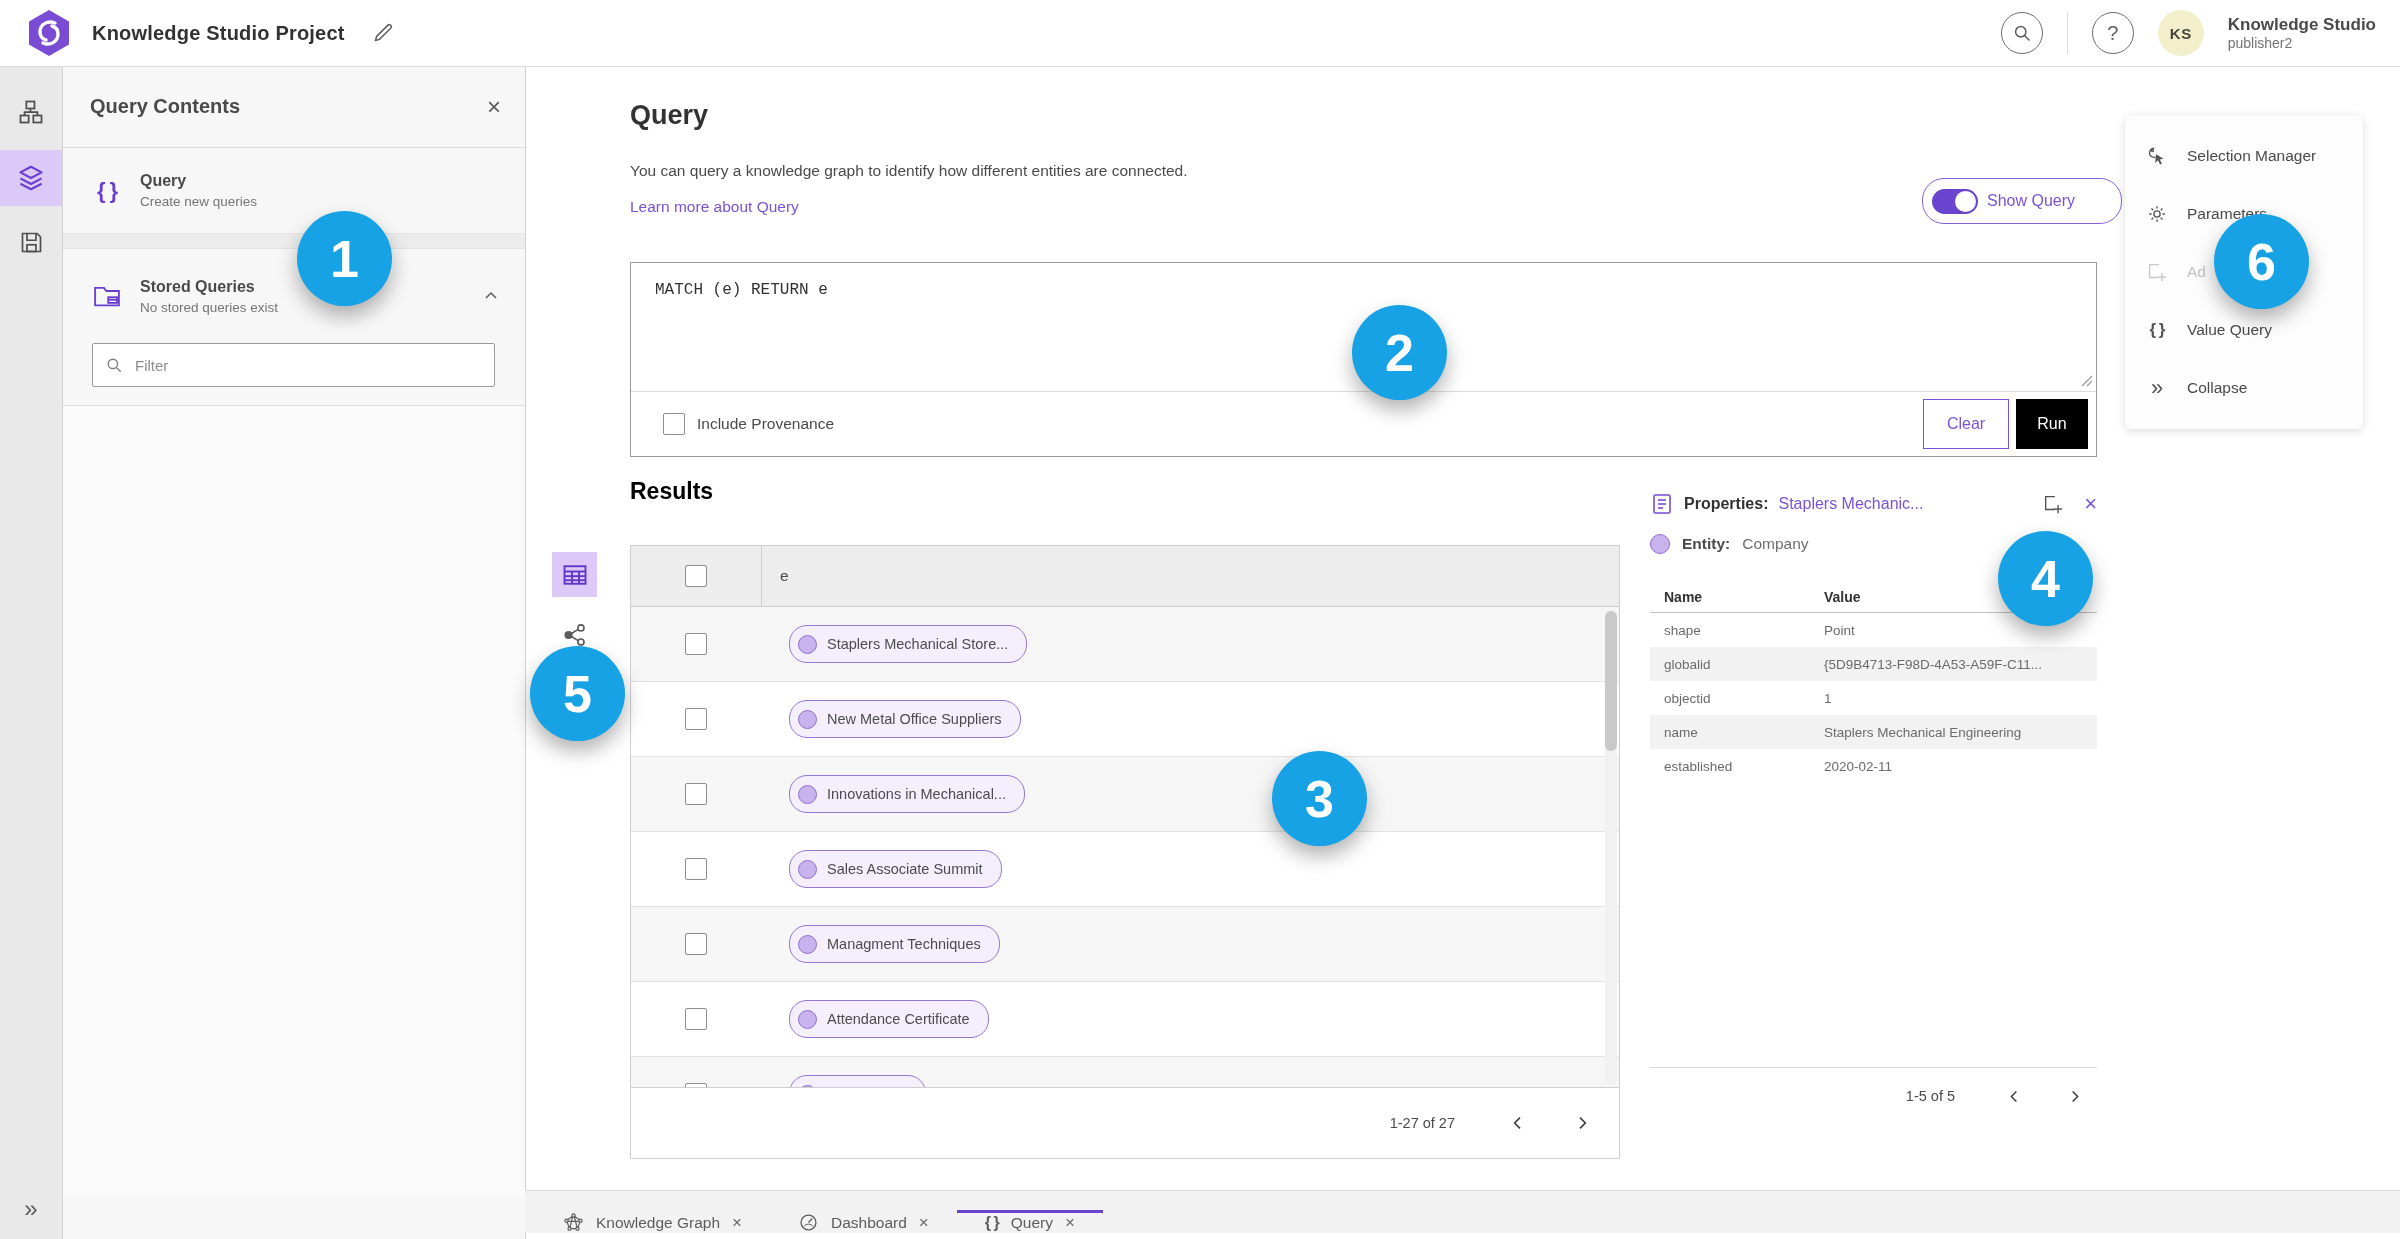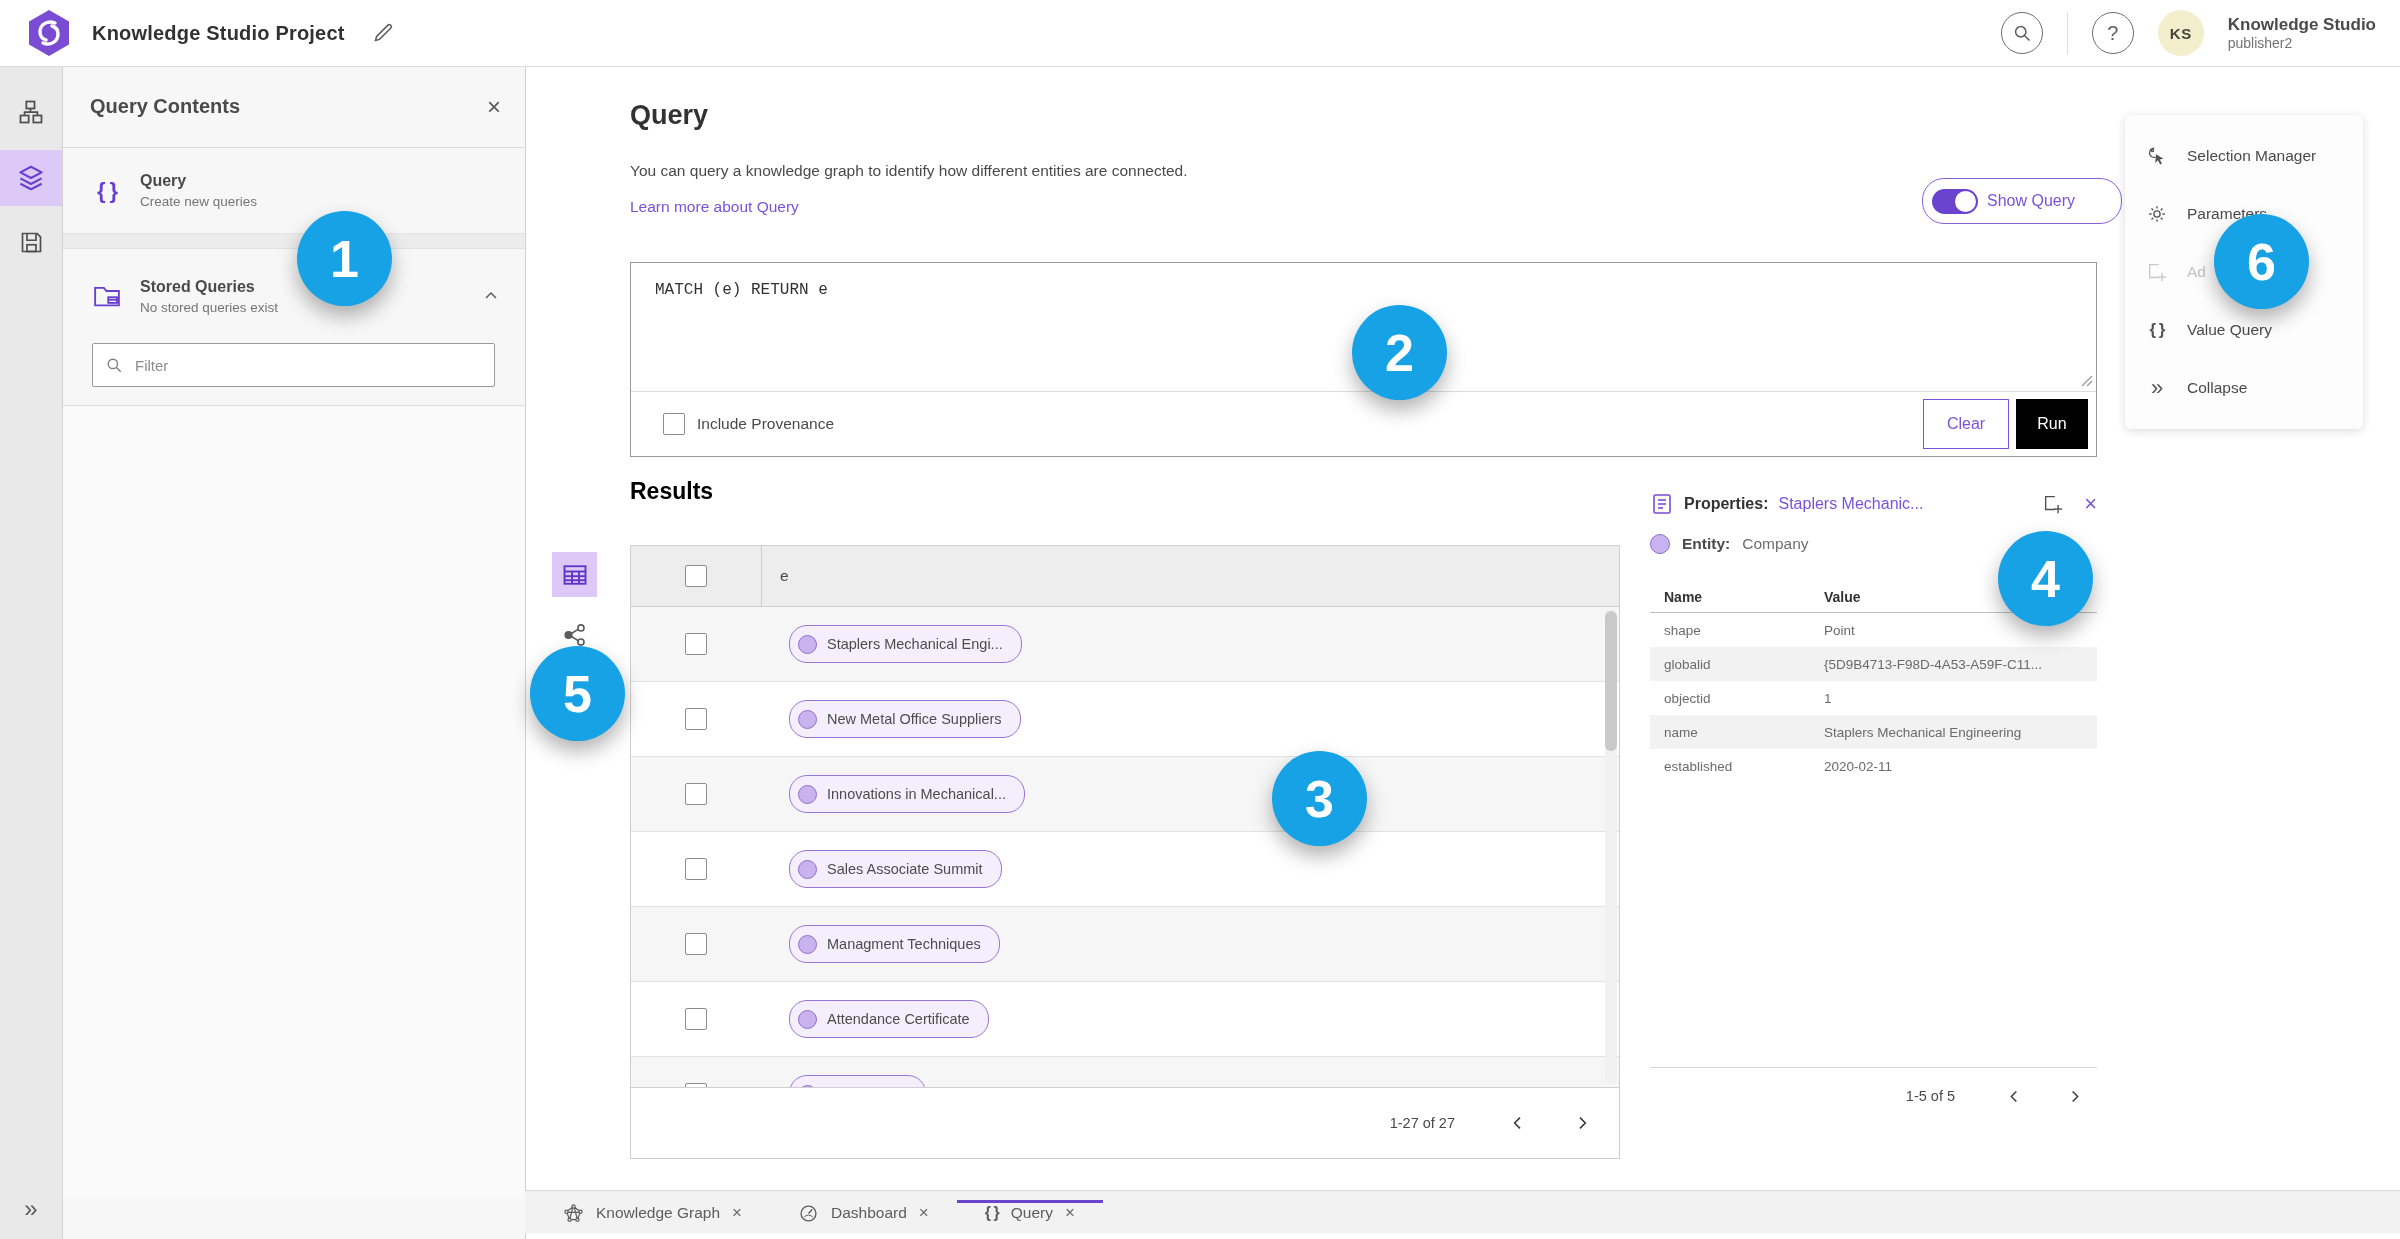--- a/index.html
+++ b/index.html
@@ -130,21 +130,21 @@
          box-shadow:0 2px 10px rgba(0,0,0,.14);padding:12px 0;}
   .tool-item{height:58px;display:flex;align-items:center;gap:18px;padding:0 20px;font-size:15.5px;color:#4a4a4a;cursor:pointer;}
   .tool-item .t-ico{width:24px;display:flex;justify-content:center;color:#545454;}
   .tool-item.disabled{color:#c3c3c3;cursor:default;}
   .tool-item.disabled .t-ico{color:#c9c9c9;}
   .t-braces{font-size:17px;font-weight:600;letter-spacing:-1px;}
   .t-chev{font-size:22px;color:#545454;line-height:1;}
 
   
   .tabbar{position:absolute;left:525px;top:1190px;width:1875px;height:43px;background:#f2f2f2;
-          border-top:1px solid #d9d9d9;display:flex;align-items:center;padding-left:10px;box-sizing:border-box;z-index:15;}
+          border-top:1px solid #d9d9d9;display:flex;align-items:flex-end;padding-left:10px;box-sizing:border-box;z-index:15;}
   .tab{display:flex;align-items:center;gap:12px;padding:0 28px;border-top:3px solid transparent;
        font-size:15.5px;color:#5d5d5d;margin-top:-1px;cursor:pointer;}
   .tab.active{border-top-color:#6a43cf;}
   .tab .x{font-size:17px;color:#6a6a6a;}
   .tab .t-ico{color:#5d5d5d;}
   .tab .braces-sm{font-size:16px;font-weight:600;letter-spacing:-1px;color:#5d5d5d;}
 
   
   .callout{position:absolute;width:95px;height:95px;border-radius:50%;background:#18a2e6;color:#fff;
            display:flex;align-items:center;justify-content:center;font-size:52px;font-weight:700;
@@ -321,21 +321,21 @@
         </div>
         <div class="rt-col">e</div>
       </div>
       <div class="rt-body">
         <div class="rt-row alt">
           <div class="rt-checkcell" style="border-right:none;">
               <span class="chk"></span>
             </div>
           <div class="rt-pillcell"><span class="pill">
                 <span class="dot"></span>
-                <span>Staplers Mechanical Engi...</span>
+                <span>Staplers Mechanical Store...</span>
               </span></div>
         </div>
         <div class="rt-row">
           <div class="rt-checkcell" style="border-right:none;">
               <span class="chk"></span>
             </div>
           <div class="rt-pillcell"><span class="pill">
                 <span class="dot"></span>
                 <span>New Metal Office Suppliers</span>
               </span></div>

